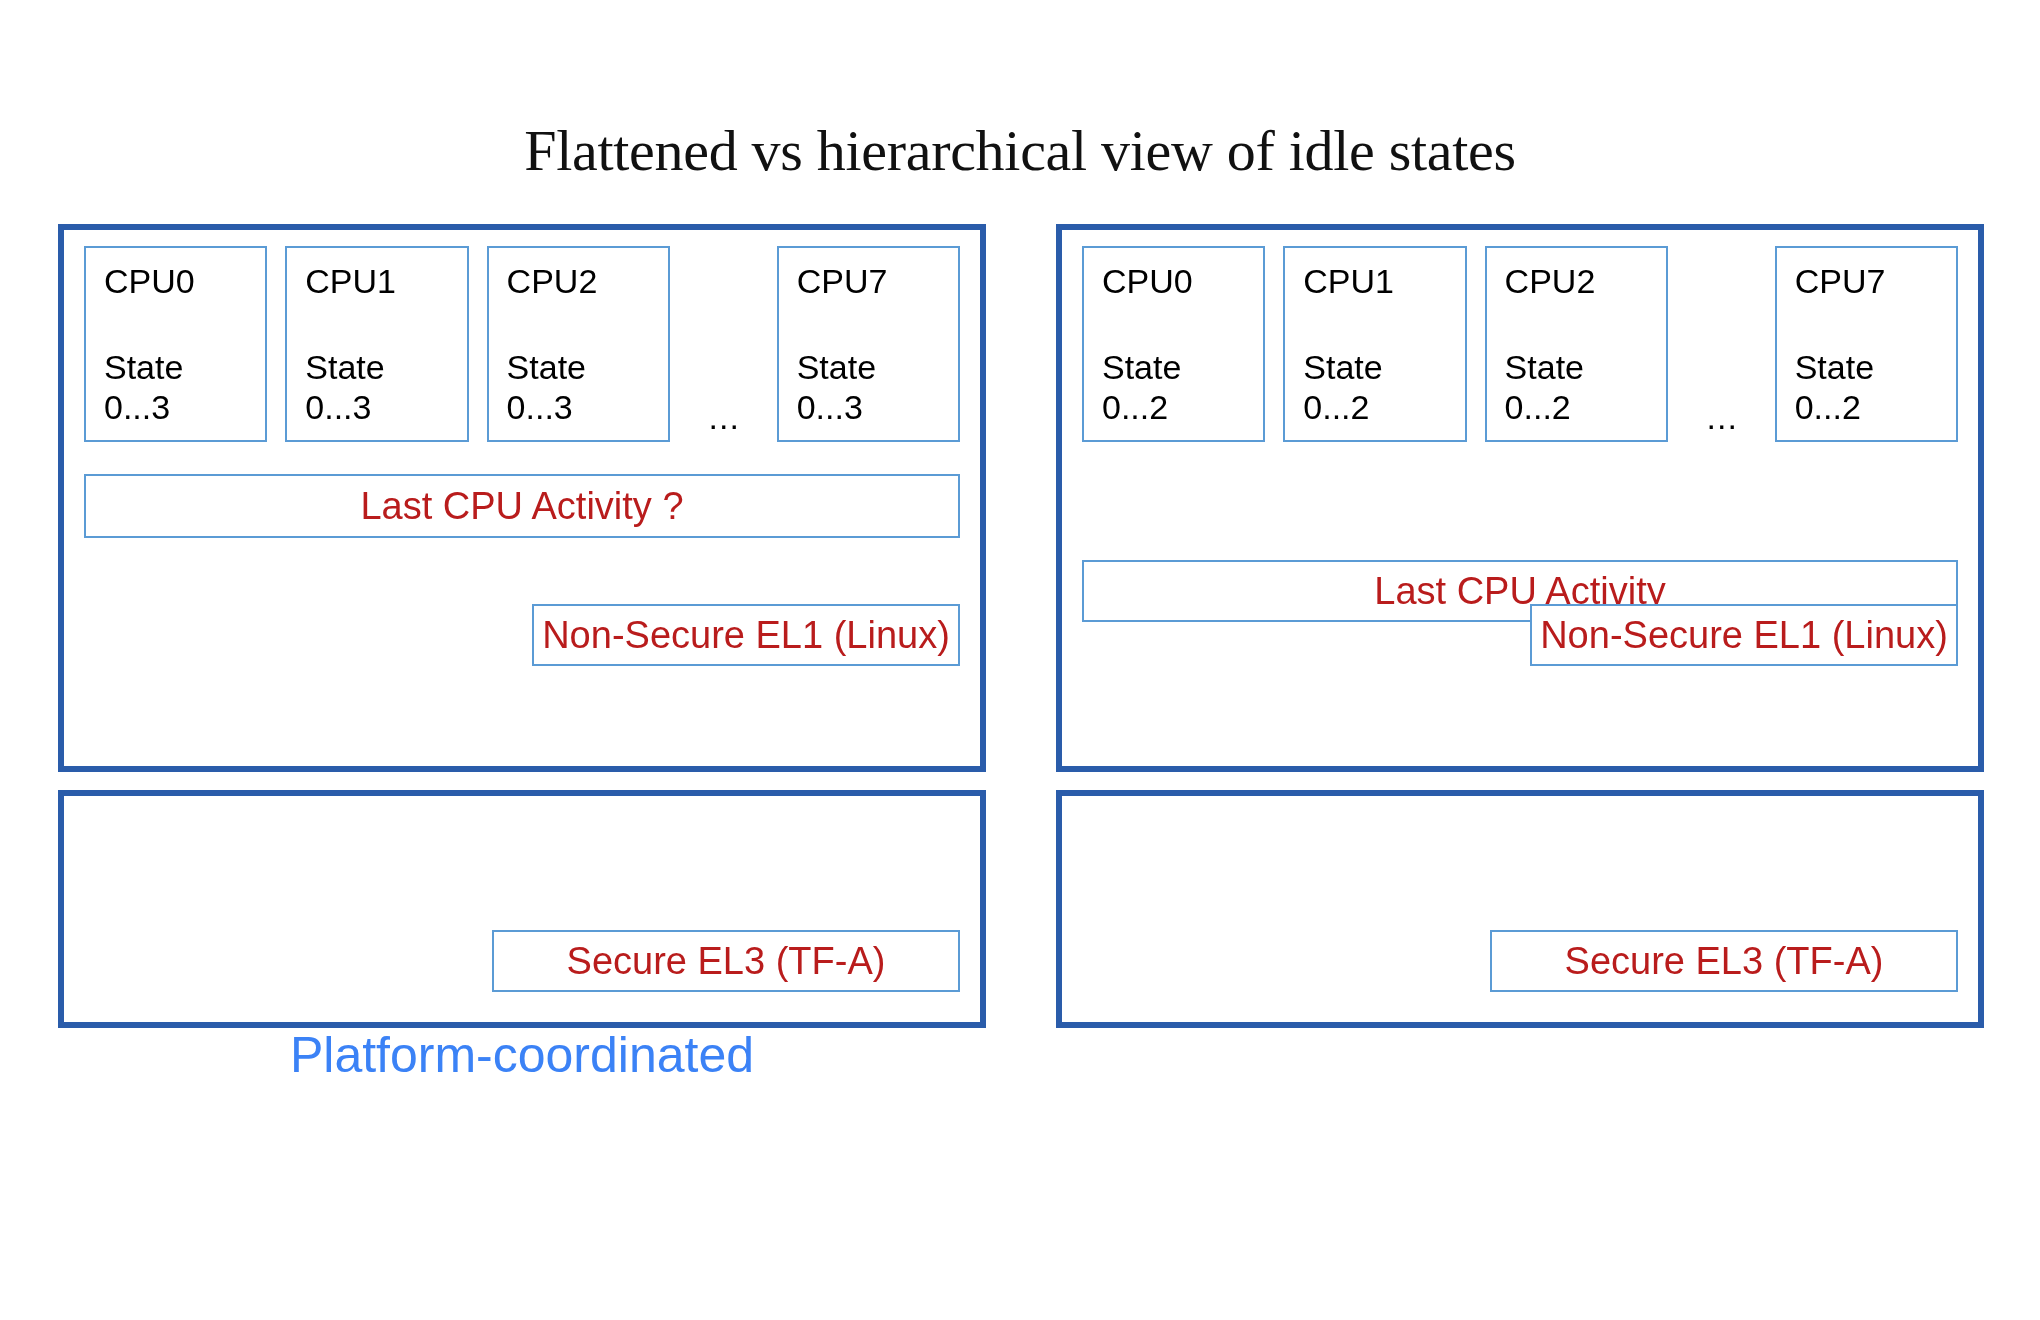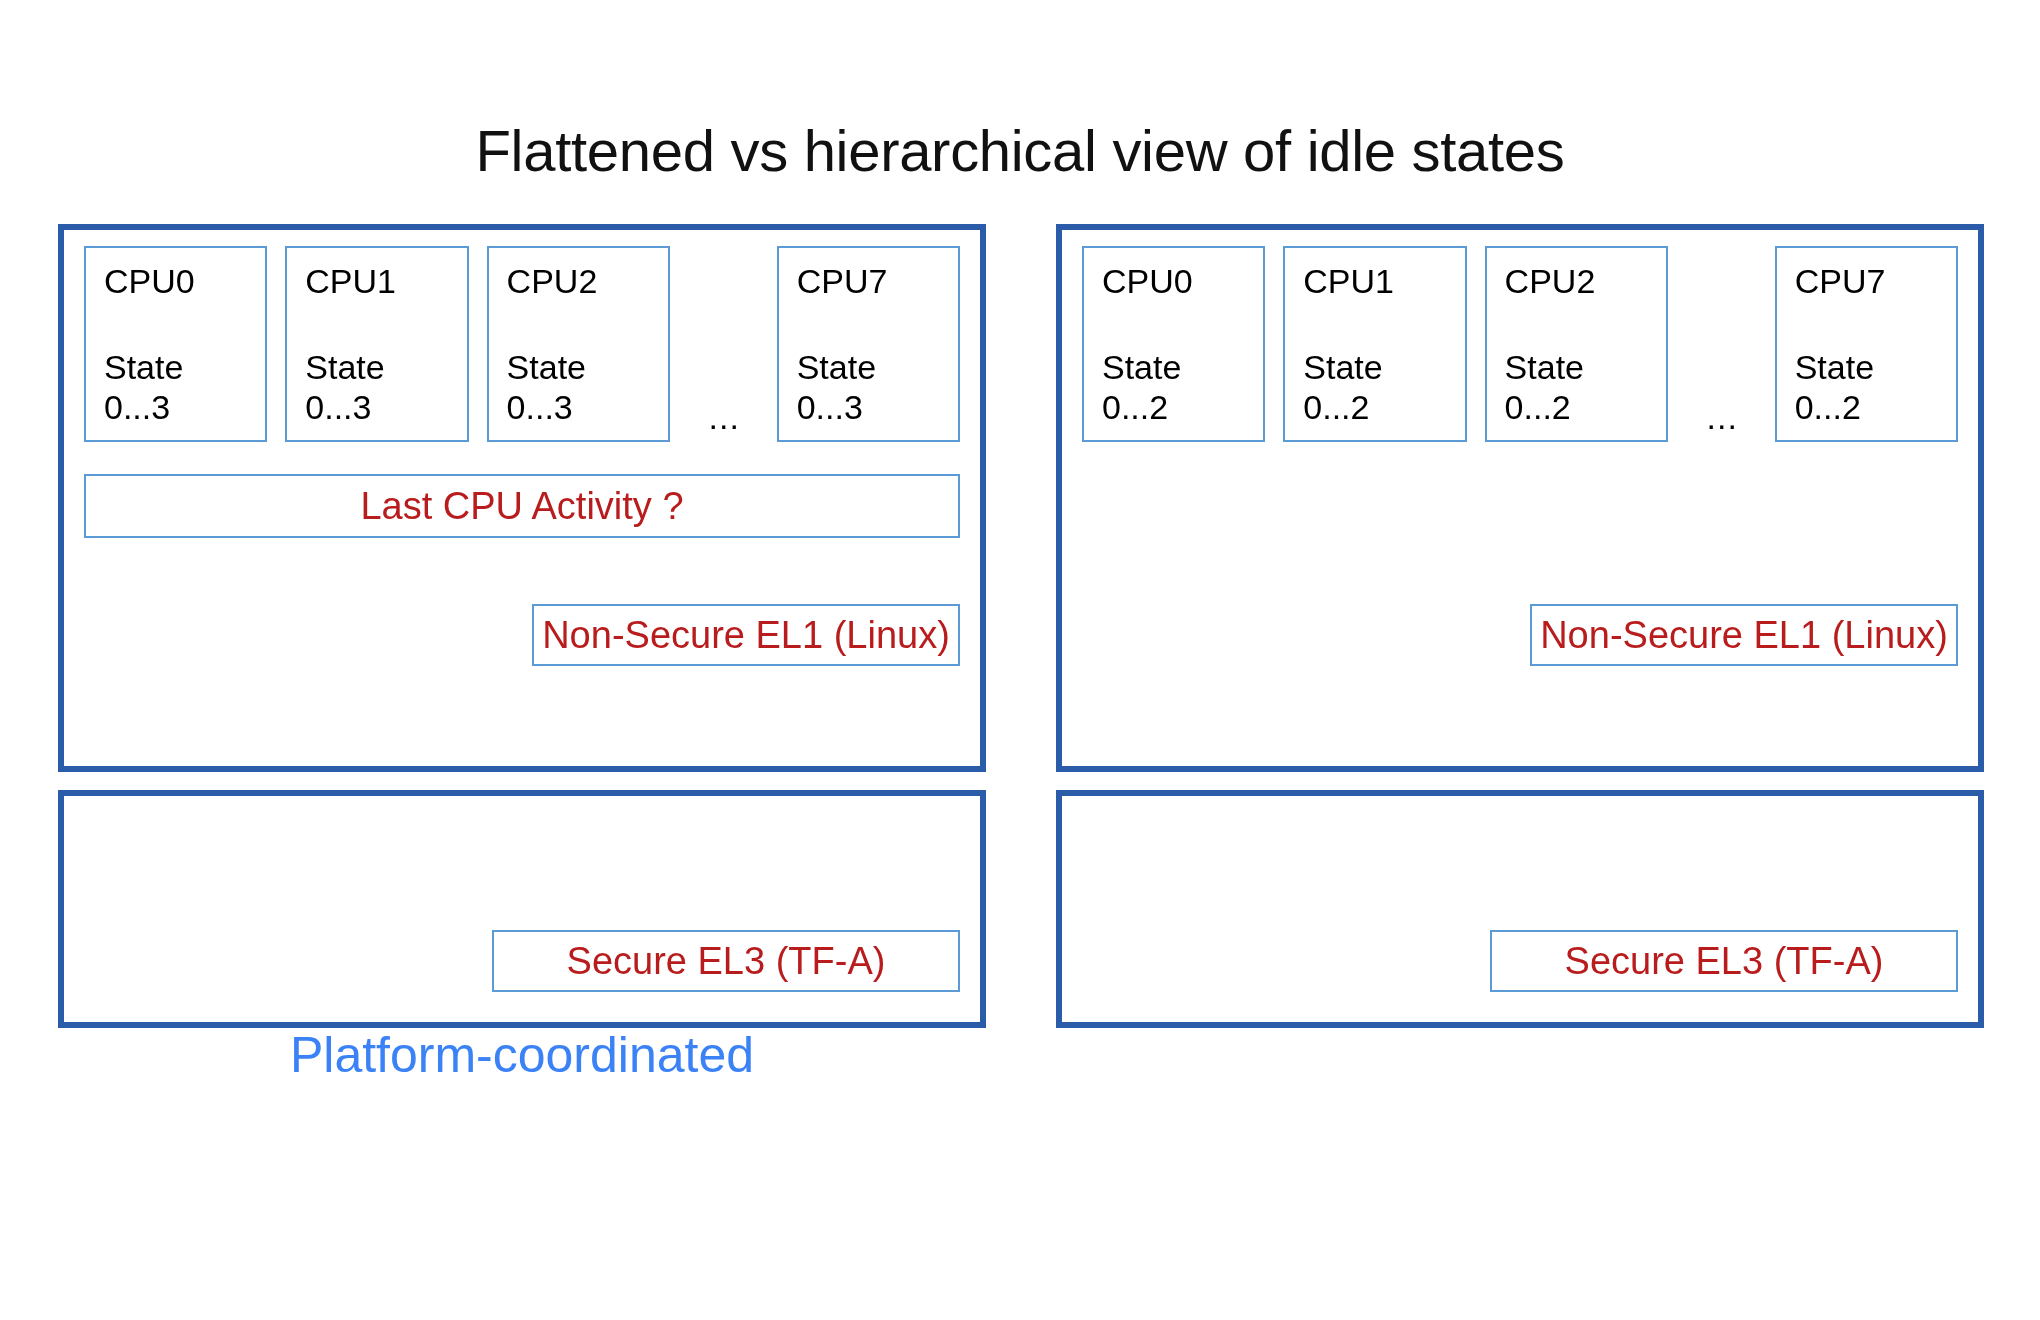--- a/index.html
+++ b/index.html
@@ -27,20 +27,21 @@
     position: absolute;
     left: 0;
     top: 122px;
     width: 2040px;
     text-align: center;
     font-size: 58px;
     line-height: 1.0;
     letter-spacing: -0.3px;
     color: #111111;
     white-space: nowrap;
+    font-family: Liberation Serif, serif;
   }
 
   
   .column {
     position: absolute;
     top: 224px;
     width: 928px;
   }
   .column.left  { left: 58px; }
   .column.right { left: 1056px; }
@@ -234,20 +235,21 @@
         <div class="ellipsis left-sp">...</div>
 
         <div class="cpu-box last">
           <div class="cpu-name">CPU7</div>
           <div class="cpu-state"><span>State</span><br><span>0...2</span></div>
         </div>
 
       </div>
 
 
+      <div class="bar wide-left last-activity-r">Last CPU Activity</div>
 
       <div class="bar el1-r">Non-Secure EL1 (Linux)</div>
 
     </div>
 
     <div class="panel fw-panel">
       <div class="bar el3">Secure EL3 (TF-A)</div>
     </div>
 
   </div>

